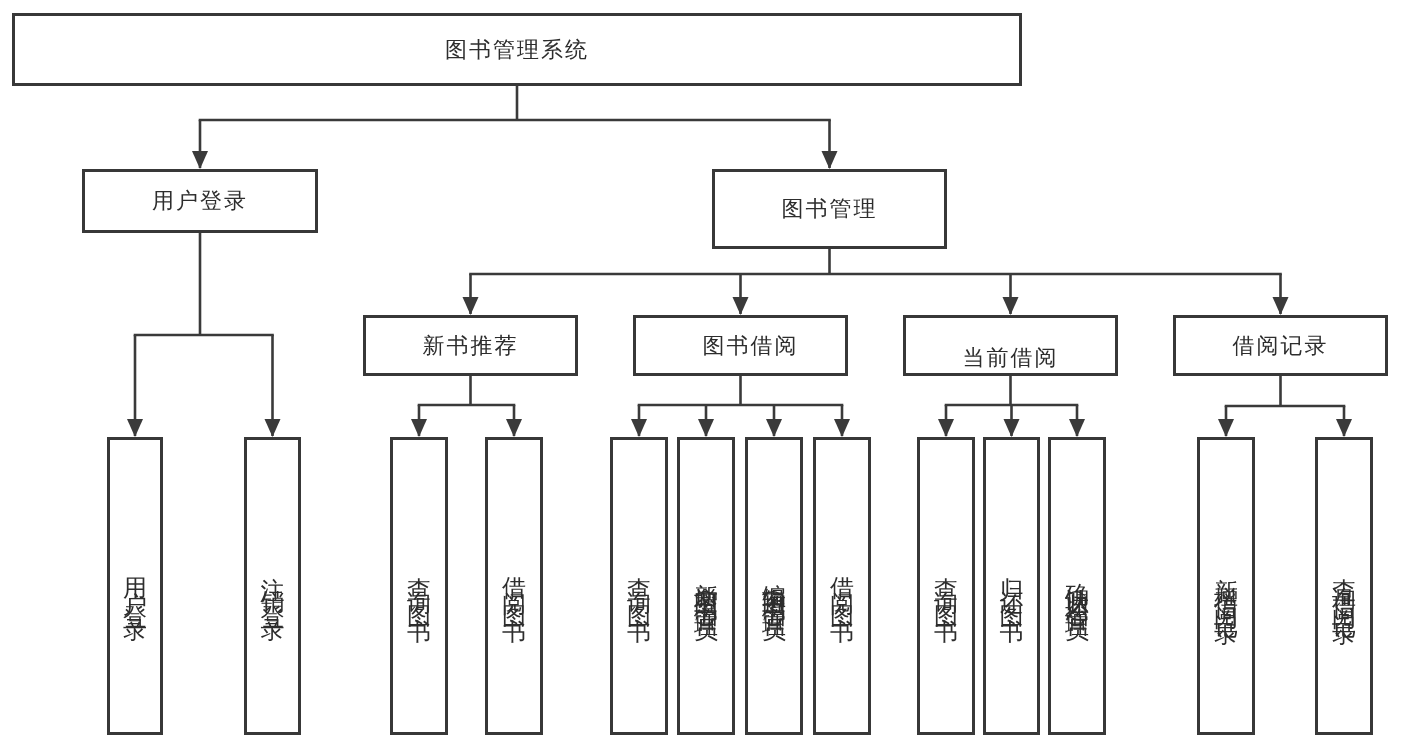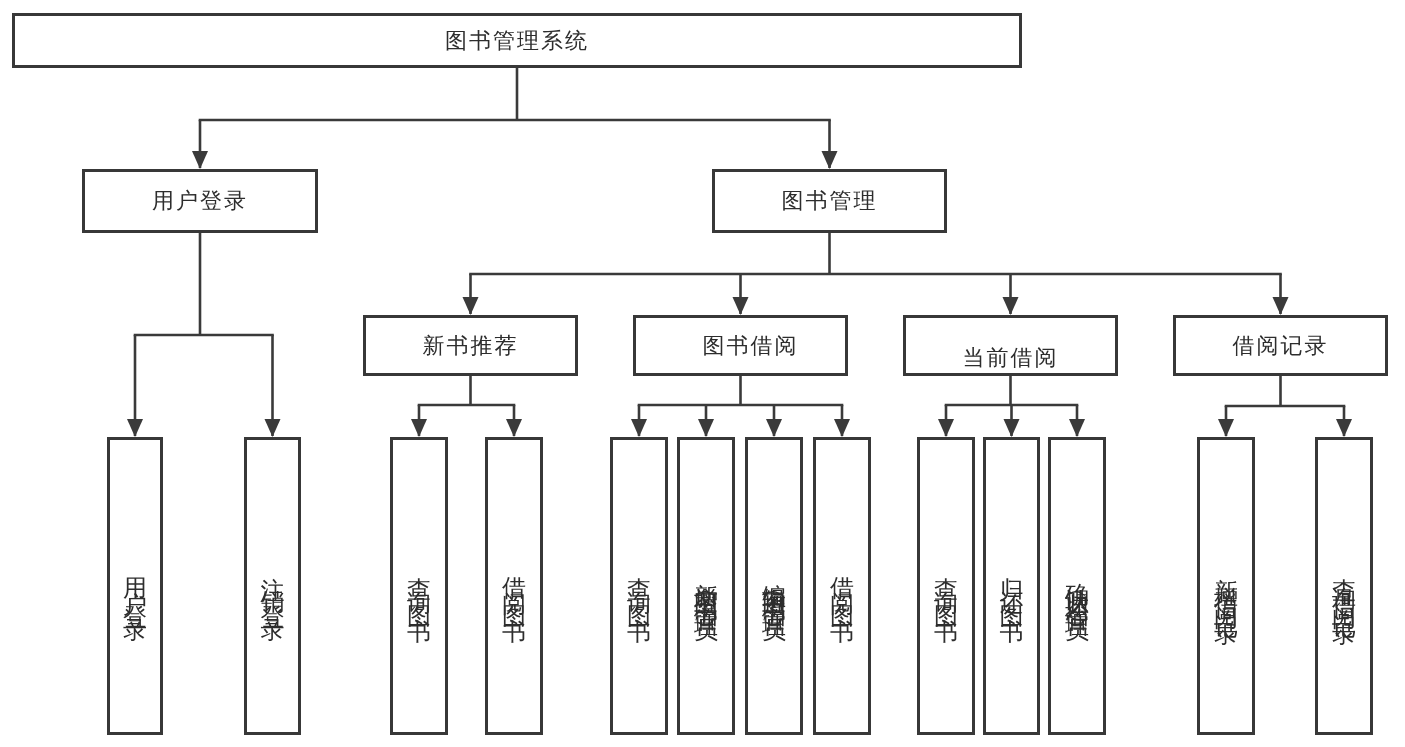--- a/index.html
+++ b/index.html
@@ -79,27 +79,27 @@
         <line x1="946" y1="405" x2="946" y2="436" marker-end="url(#arr)"></line>
         <line x1="1011.5" y1="405" x2="1011.5" y2="436" marker-end="url(#arr)"></line>
         <line x1="1077" y1="405" x2="1077" y2="436" marker-end="url(#arr)"></line>
         <line x1="1280.5" y1="376" x2="1280.5" y2="406"></line>
         <line x1="1224.7" y1="406" x2="1345.3" y2="406"></line>
         <line x1="1226" y1="406" x2="1226" y2="436" marker-end="url(#arr)"></line>
         <line x1="1344" y1="406" x2="1344" y2="436" marker-end="url(#arr)"></line>
       </g>
   </svg>
   <div id="nodes">
-      <div class="node h" style="left: 12px; top: 13px; width: 1010px; height: 55px;">
+      <div class="node h" style="left: 12px; top: 13px; width: 1010px; height: 73px;">
         <span class="node-label">图书管理系统</span>
       </div>
       <div class="node h" style="left: 82px; top: 169px; width: 236px; height: 64px;">
         <span class="node-label">用户登录</span>
       </div>
-      <div class="node h" style="left: 712px; top: 169px; width: 235px; height: 64px;">
+      <div class="node h" style="left: 712px; top: 169px; width: 235px; height: 80px;">
         <span class="node-label">图书管理</span>
       </div>
       <div class="node h" style="left: 363px; top: 315px; width: 215px; height: 61px; text-align: center;">
         <span class="node-label">新书推荐</span>
       </div>
       <div class="node h" style="left: 633px; top: 315px; width: 215px; height: 61px; padding-left: 20px;">
         <span class="node-label">图书借阅</span>
       </div>
       <div class="node h" style="left: 903px; top: 315px; width: 215px; height: 61px; align-items: flex-end;">
         <span class="node-label">当前借阅</span>

